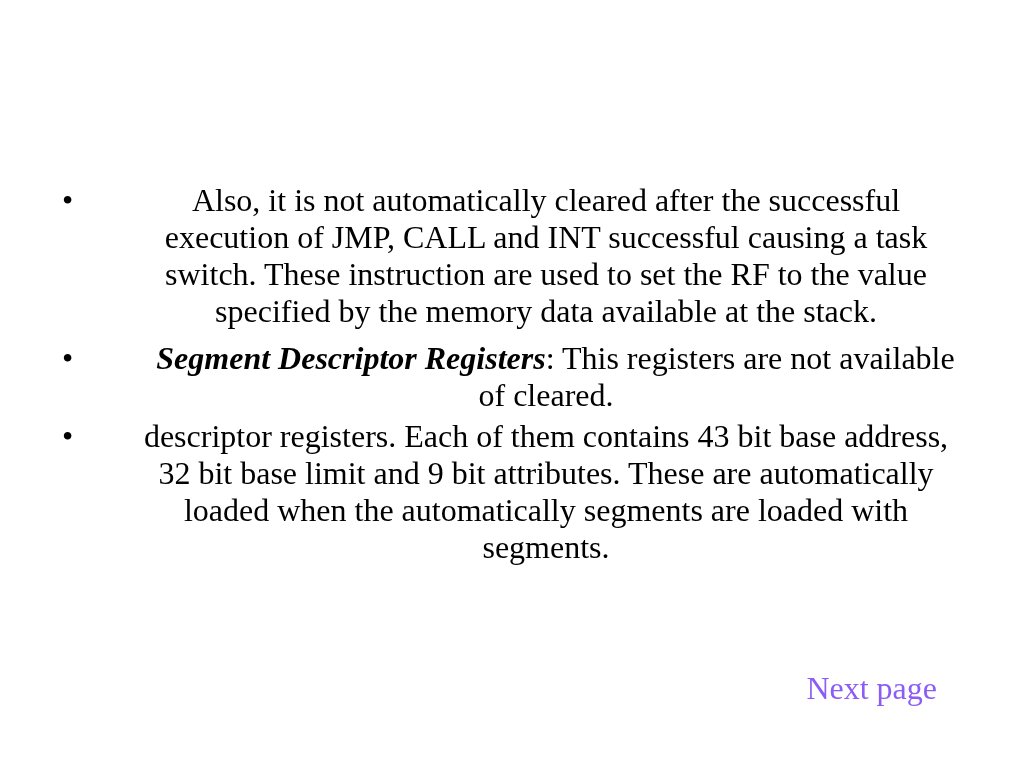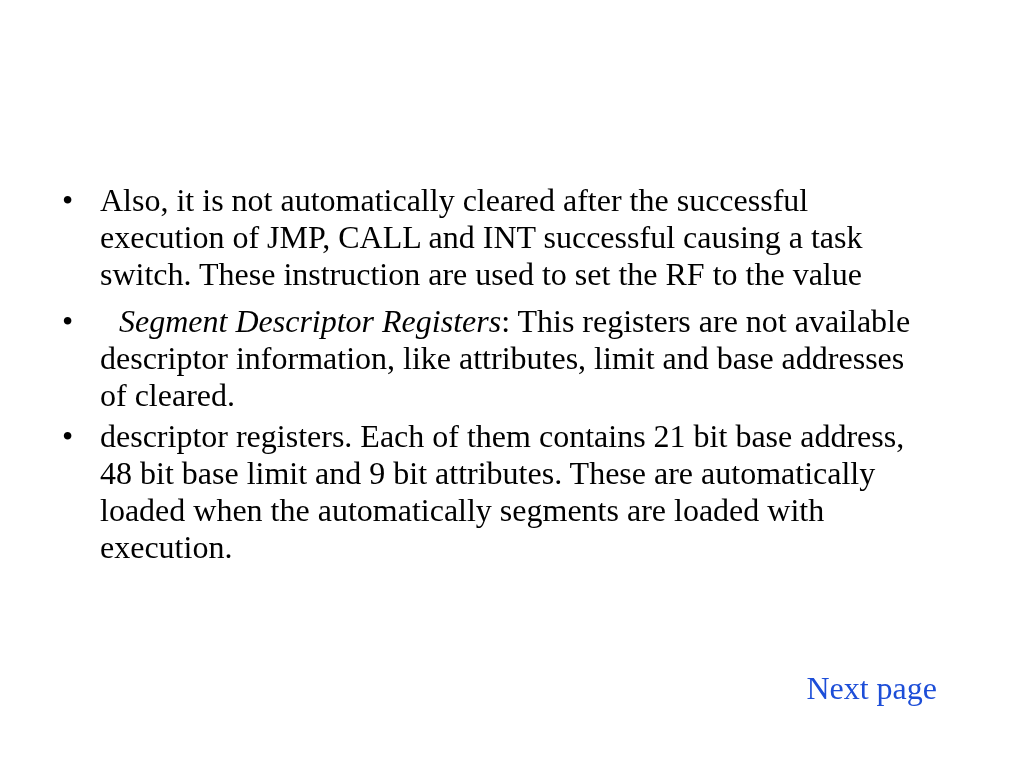--- a/index.html
+++ b/index.html
@@ -32,61 +32,61 @@
   .bullet-item .marker {
     position: absolute;
     left: 0;
     top: 0;
     width: 38px;
     font-size: 32px;
     line-height: 37px;
   }
   .b1 { margin-bottom: 10px; }
   .b2 { margin-bottom: 4px; }
-  .line { display: block; }
+  .line { display: block; text-align: center; }
   .em {
-    font-weight: normal;
+    font-weight: bold;
     font-style: italic;
     margin-left: 19px;
   }
   .next-page {
     position: absolute;
     top: 670px;
     right: 87px;
     font-size: 32px;
     line-height: 37px;
-    color: #1d4ed8;
+    color: #8b5cf6;
     cursor: pointer;
     white-space: nowrap;
   }
 </style>
 </head>
 <body>
 
 <div class="slide">
   <div class="content">
 
     <div class="bullet-item b1">
       <span class="marker">•</span>
       <span class="line">Also, it is not automatically cleared after the successful</span>
       <span class="line">execution of JMP, CALL and INT successful causing a task</span>
       <span class="line">switch. These instruction are used to set the RF to the value</span>
+      <span class="line">specified by the memory data available at the stack.</span>
     </div>
 
     <div class="bullet-item b2">
       <span class="marker">•</span>
       <span class="line"><span class="em">Segment Descriptor Registers</span><span>: This registers are not available</span></span>
-      <span class="line">descriptor information, like attributes, limit and base addresses</span>
       <span class="line">of cleared.</span>
     </div>
 
     <div class="bullet-item b3">
       <span class="marker">•</span>
-      <span class="line">descriptor registers. Each of them contains 21 bit base address,</span>
-      <span class="line">48 bit base limit and 9 bit attributes. These are automatically</span>
+      <span class="line">descriptor registers. Each of them contains 43 bit base address,</span>
+      <span class="line">32 bit base limit and 9 bit attributes. These are automatically</span>
       <span class="line">loaded when the automatically segments are loaded with</span>
-      <span class="line">execution.</span>
+      <span class="line">segments.</span>
     </div>
 
   </div>
 
   <div class="next-page">Next page</div>
 </div>
 
 </body></html>

